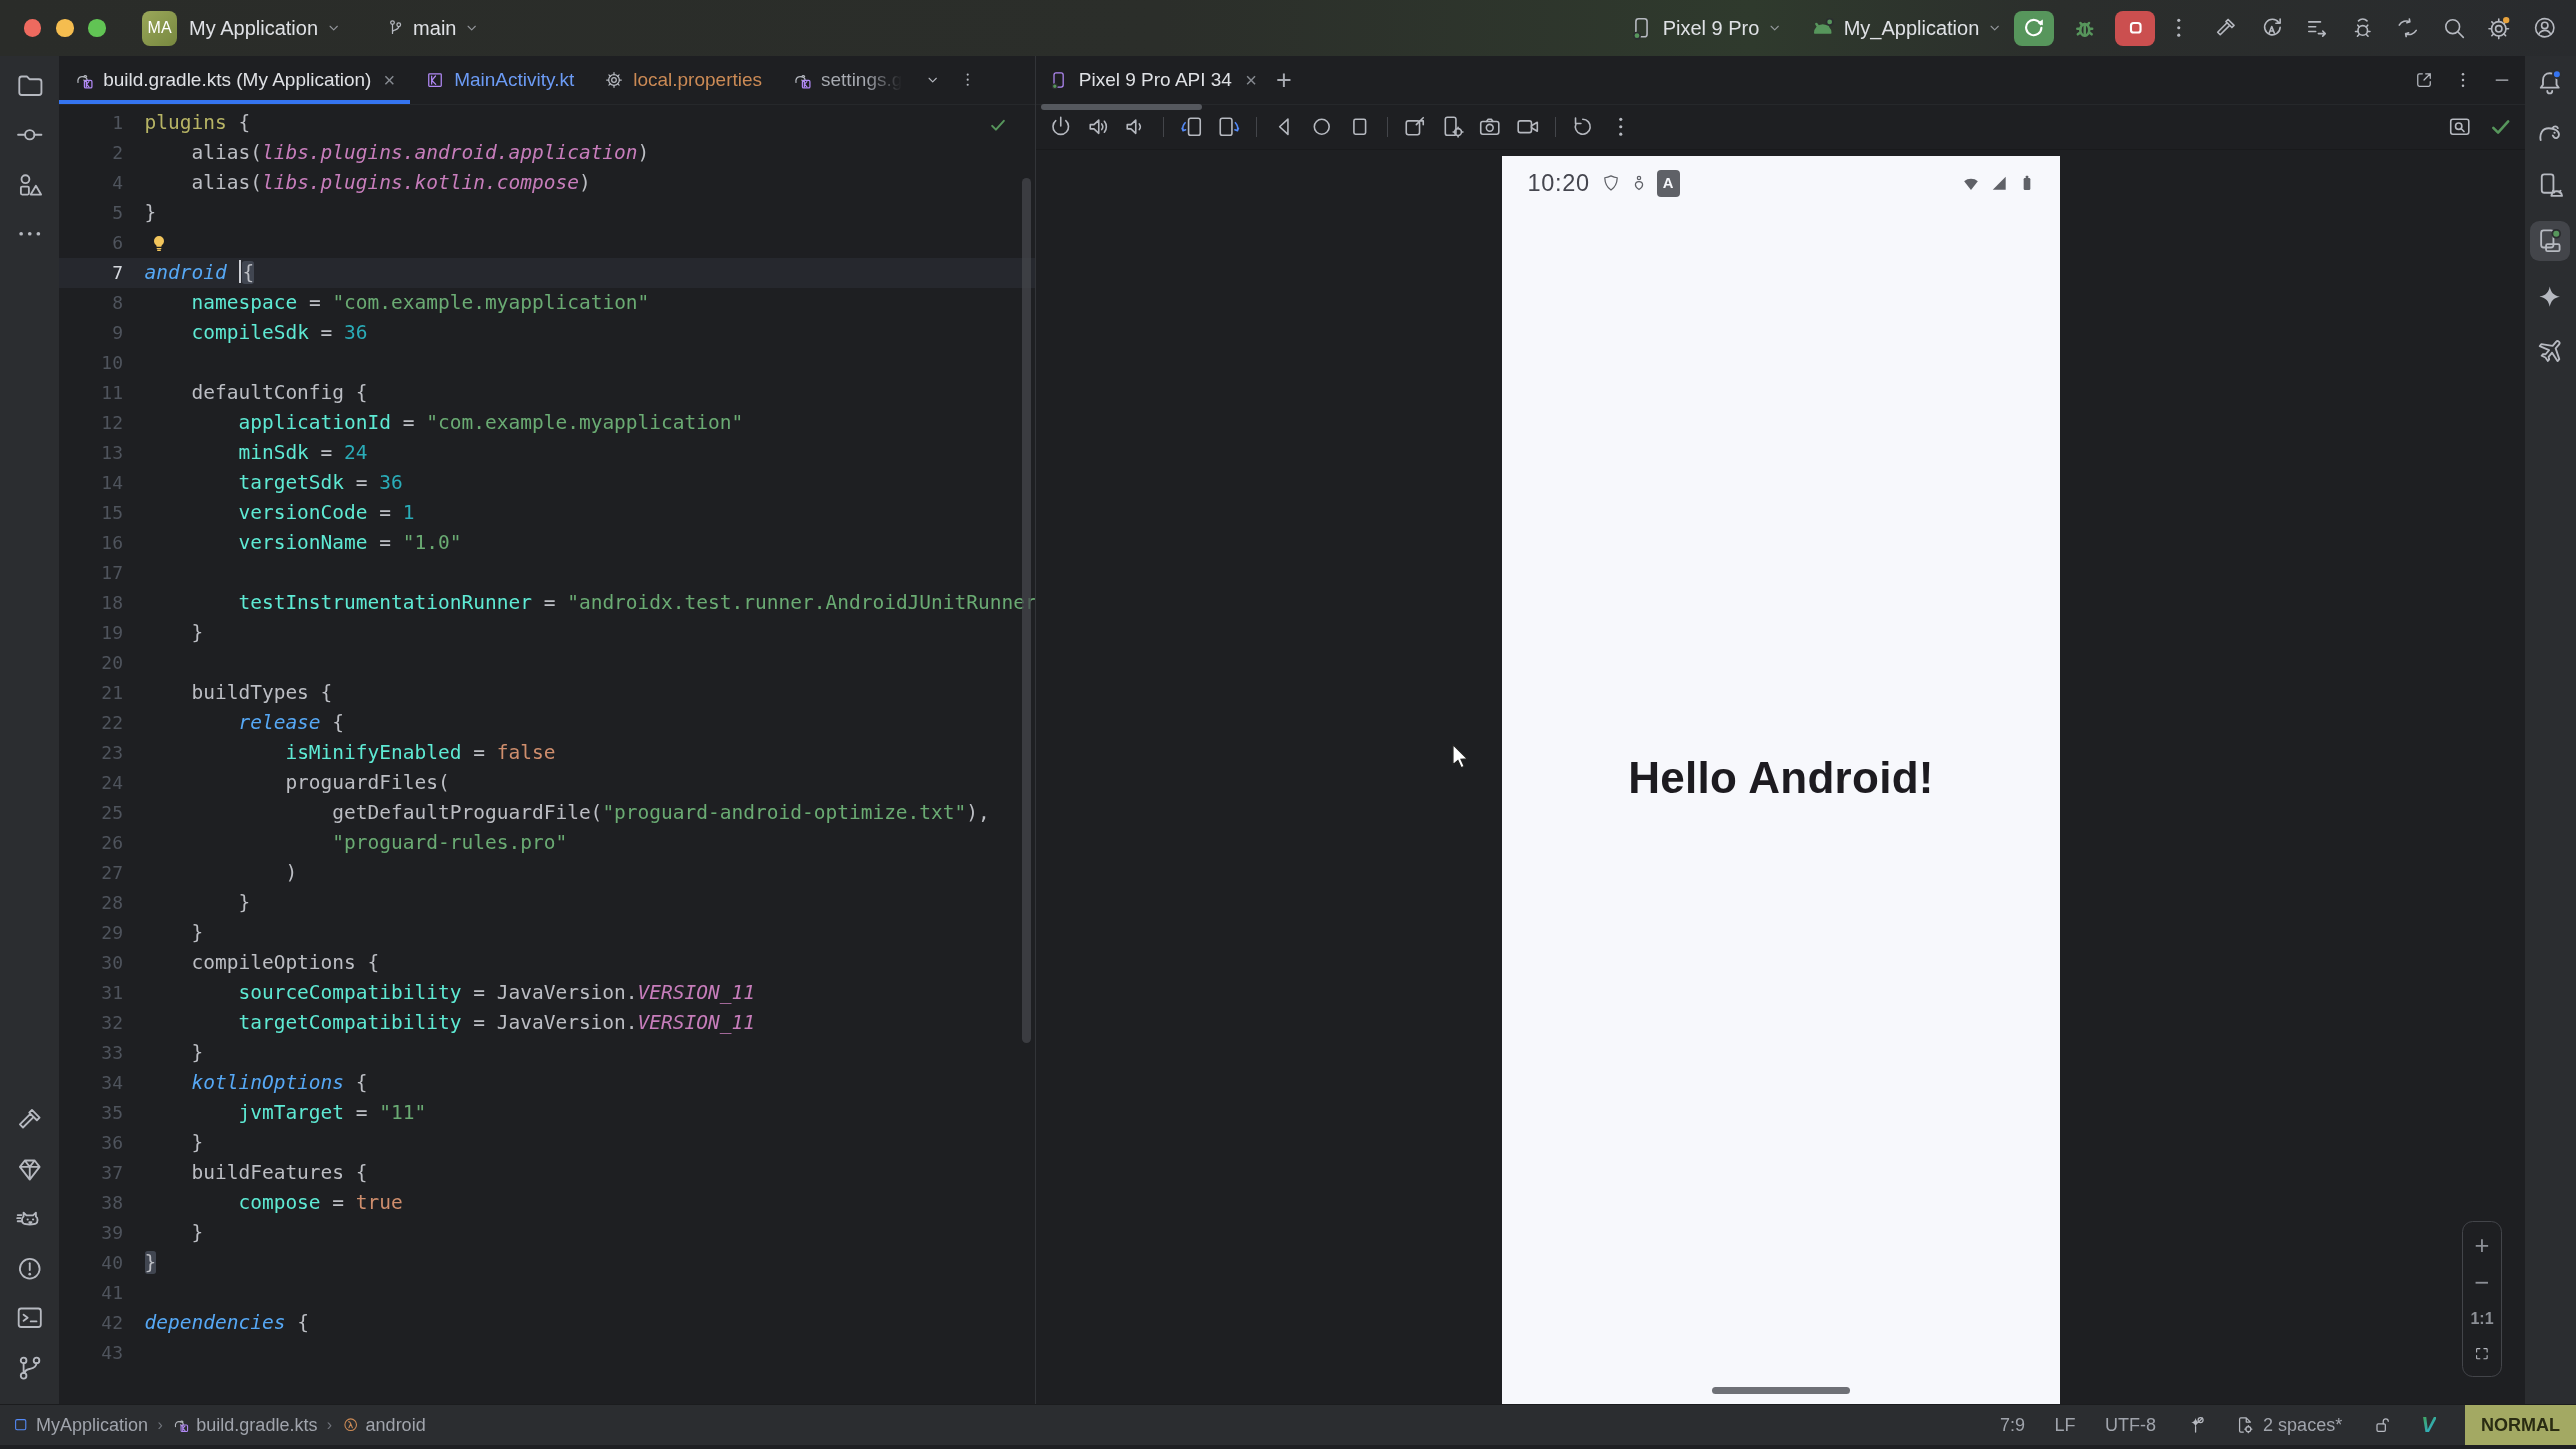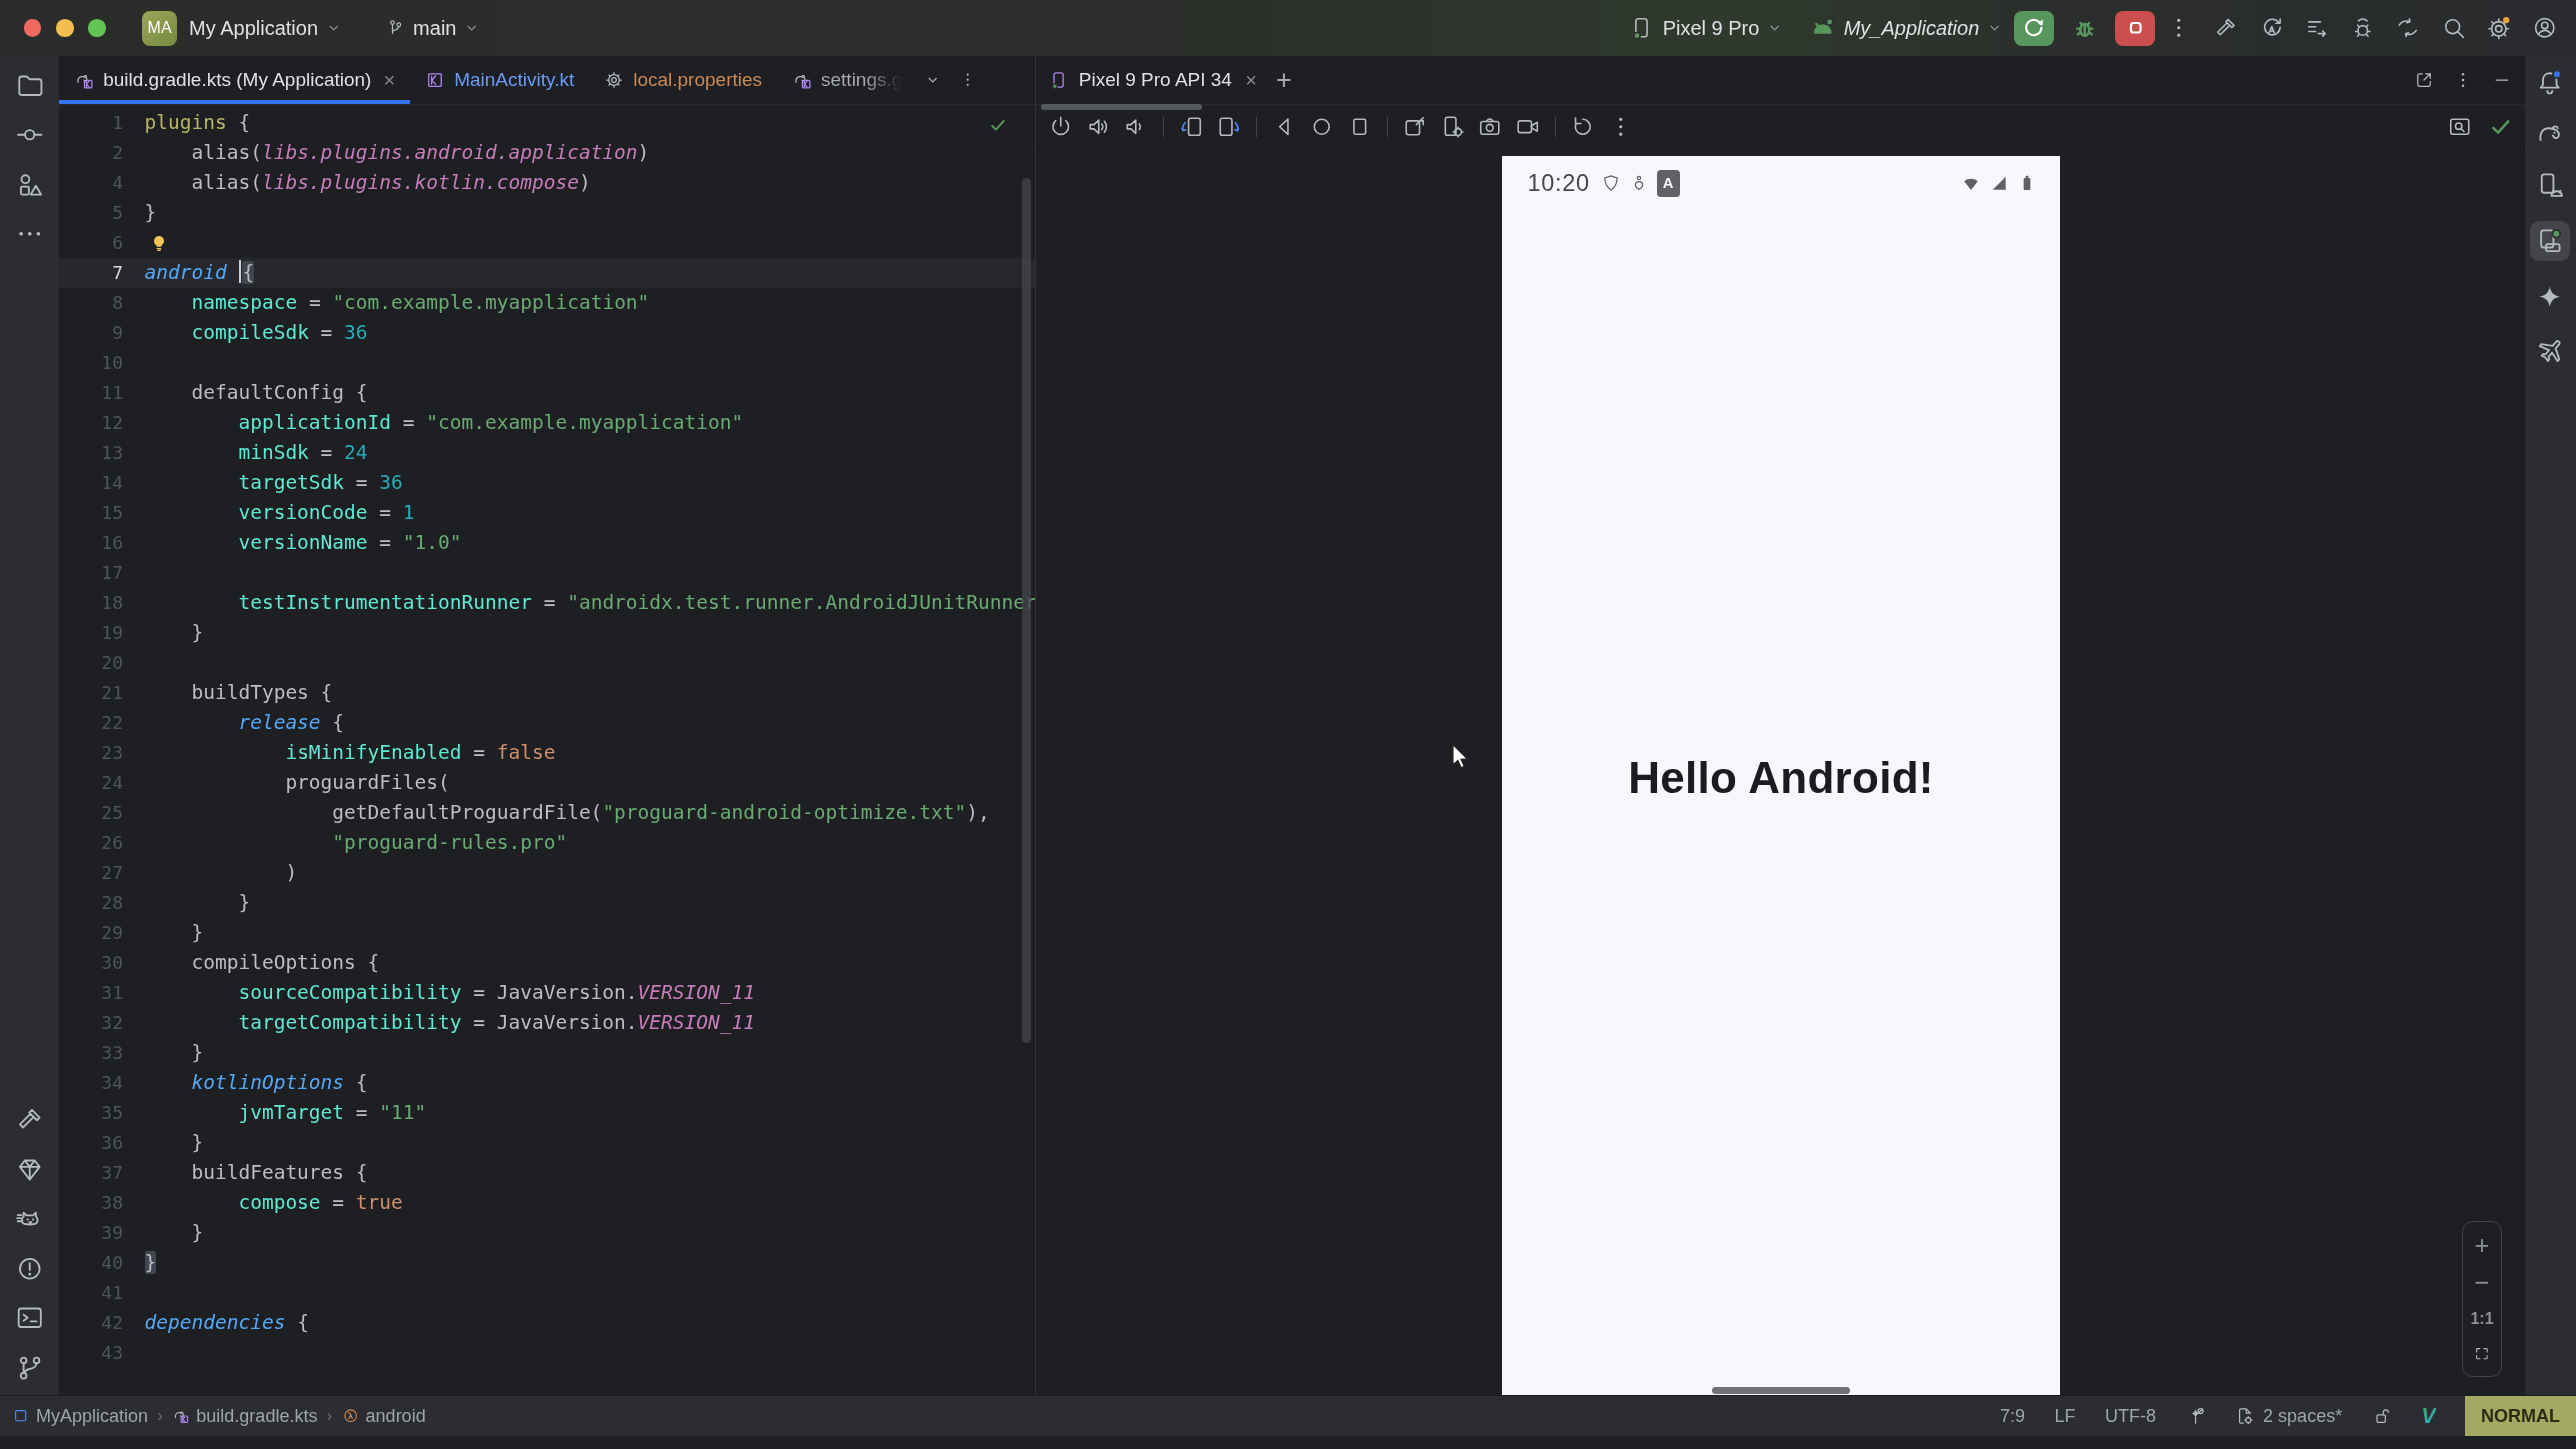--- a/index.html
+++ b/index.html
@@ -72,21 +72,21 @@
   #phone-status .right{margin-left:auto;}
   .badgeA{width:23px;height:27px;background:#5f6167;border-radius:4px;color:#f7f8fc;font-size:14.8px;font-weight:bold;
     display:flex;align-items:center;justify-content:center;}
   #hello{position:absolute;left:0;width:100%;top:597px;text-align:center;font-size:44px;font-weight:700;color:#1d1b20;letter-spacing:0.3px;}
   #nav-handle{position:absolute;left:50%;transform:translateX(-50%);bottom:10.7px;width:138px;height:6.7px;border-radius:4px;background:#6e7076;}
   #zoom-panel{position:absolute;right:23px;bottom:32px;width:38px;border:1.3px solid #43454a;border-radius:10.7px;
     display:flex;flex-direction:column;align-items:center;gap:17.4px;padding:13.4px 0;color:#8c8f96;}
   #zoom-panel .zi{font-size:25.5px;line-height:20px;font-weight:300;}
   #zoom-ratio{font-size:16px;font-weight:600;}
   
-  #statusbar{position:absolute;left:0;right:0;bottom:13px;height:40px;background:#2b2d30;border-top:0.7px solid #1b1c1e;
+  #statusbar{position:absolute;left:0;right:0;bottom:4px;height:40px;background:#2b2d30;border-top:0.7px solid #1b1c1e;
     display:flex;align-items:center;font-size:18px;color:#a0a4ac;}
   #crumbs{display:flex;align-items:center;gap:9.4px;padding-left:12px;}
   .crumb{display:flex;align-items:center;gap:6.7px;}
   .crumb-sep{color:#6f737a;font-size:16px;}
   #status-right{margin-left:auto;display:flex;align-items:center;gap:29.5px;}
   #vim-badge{height:28px;display:flex;align-items:center;padding:6px 16px;background:#a3a963;color:#2a2c12;
     font-weight:600;font-size:18px;}
   #vim-v{font-weight:800;font-style:italic;font-size:21.5px;background:linear-gradient(135deg,#43a047,#29b6f6);
     -webkit-background-clip:text;background-clip:text;color:transparent;}
   
@@ -154,21 +154,21 @@
           </span>
       </div>
       <div class="tb-group" style="margin-left:16px;">
         <span class="ic">
             <svg viewBox="0 0 24 24">
               <path class="gf" d="M4.5 17a7.5 7.5 0 0 1 15 0z"></path>
               <path class="g" d="M7.5 10.5 6 8.5M16.5 10.5 18 8.5"></path>
               <circle class="dotg" cx="18.5" cy="6.5" r="3"></circle>
             </svg>
           </span>
-        <span class="tb-label" style="margin-left:8px;font-style:italic;">My_Application</span>
+        <span class="tb-label" style="margin-left:8px;">My_Application</span>
         <span class="ic chev tiny">
             <svg viewBox="0 0 24 24">
               <path d="M7 10l5 5 5-5"></path>
             </svg>
           </span>
       </div>
       <div class="runbtn" id="run-button">
         <span class="ic">
             <svg viewBox="0 0 24 24">
               <path class="white" d="M18.4 8.5A7.2 7.2 0 1 0 19.2 12"></path>

